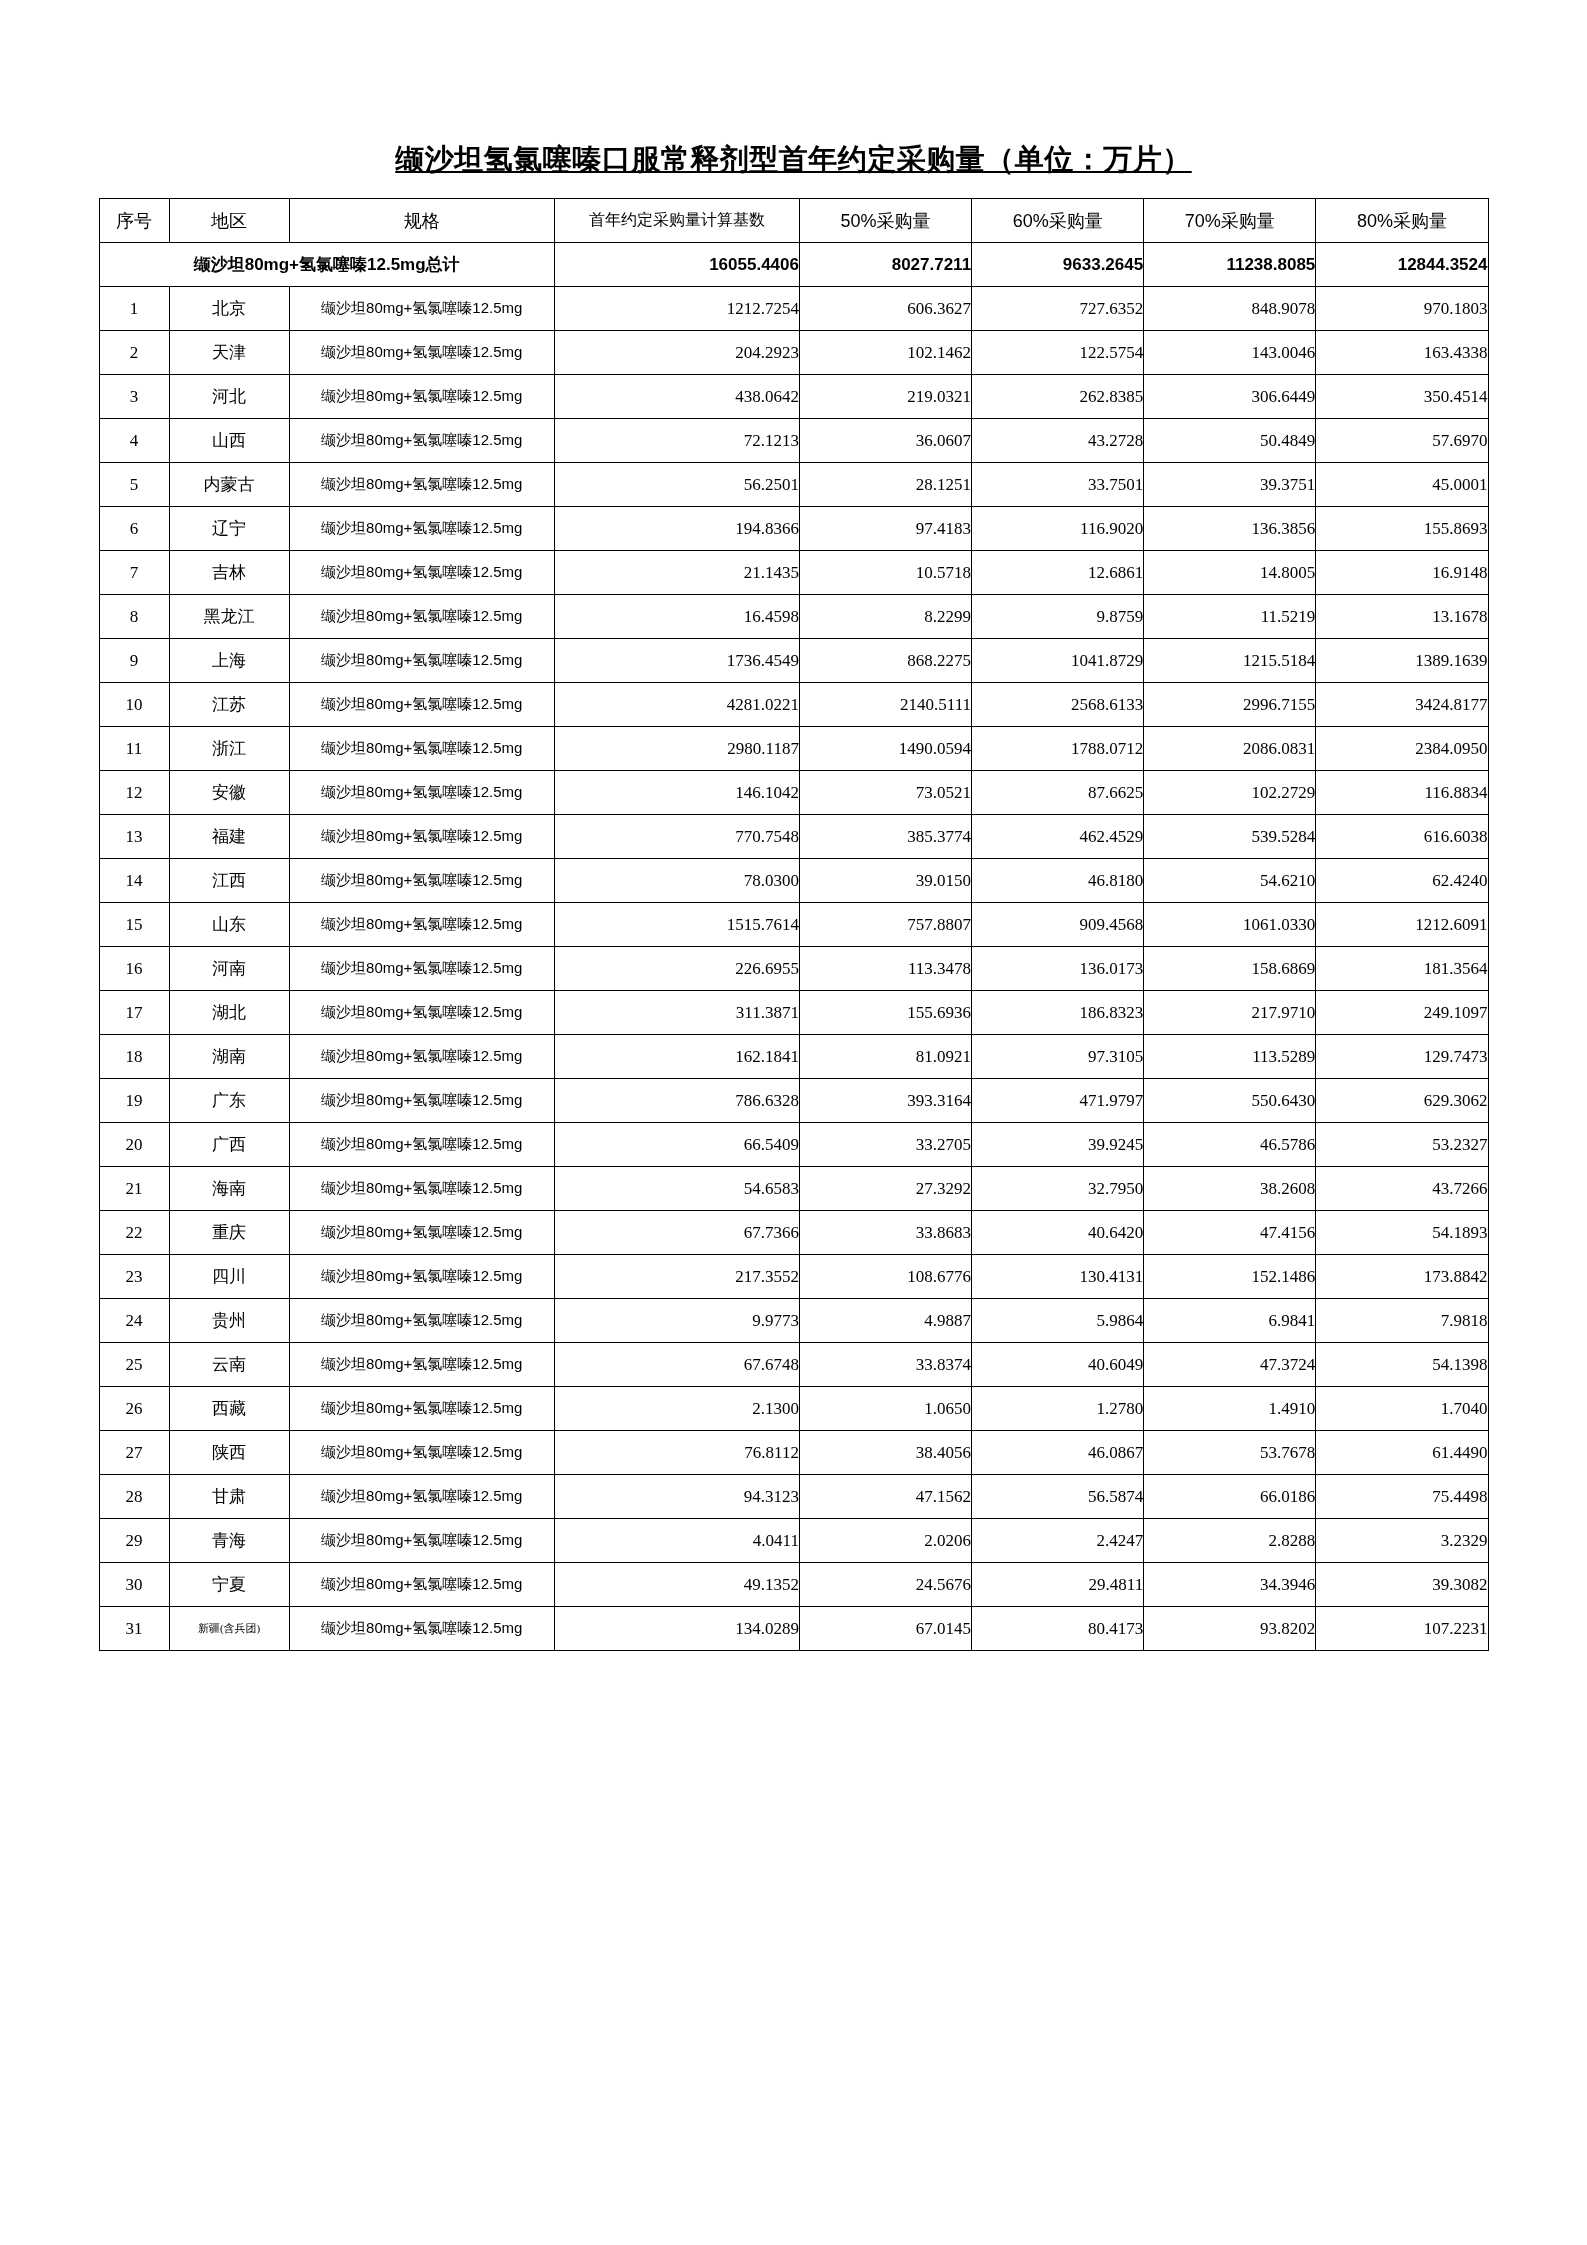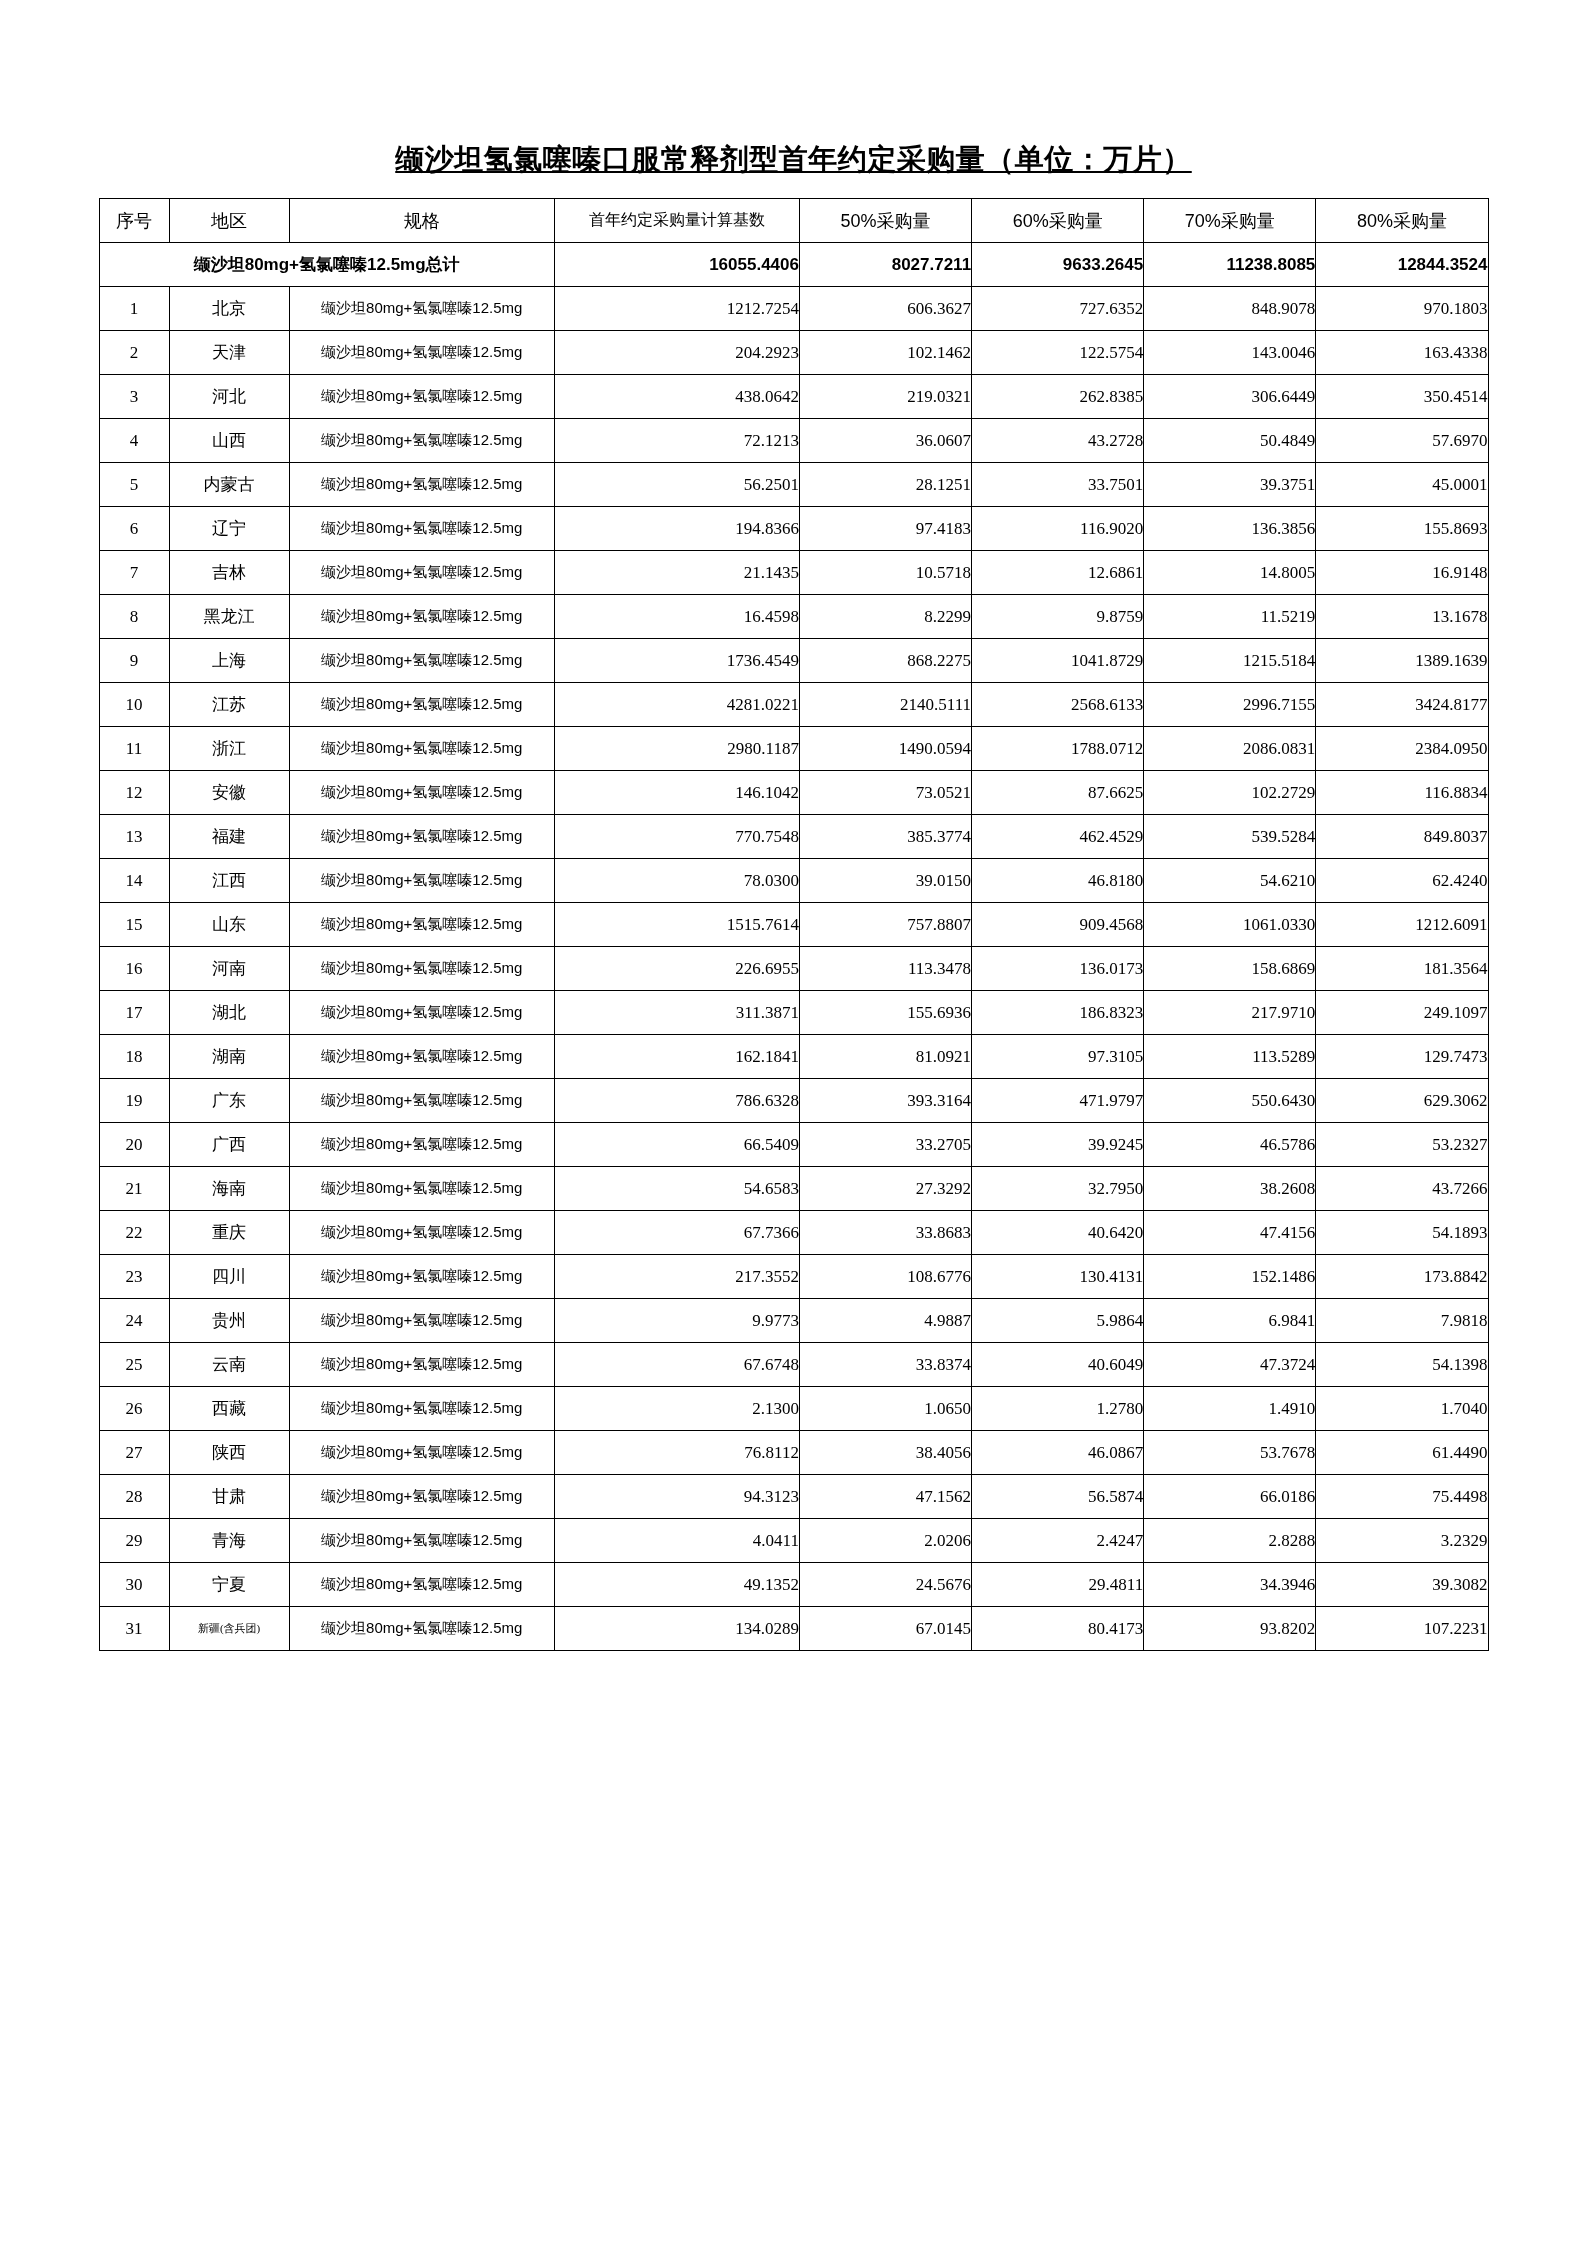--- a/index.html
+++ b/index.html
@@ -265,21 +265,21 @@
           <td class="num">116.8834</td>
         </tr>
         <tr>
           <td class="idx">13</td>
           <td class="region">福建</td>
           <td class="spec">缬沙坦80mg+氢氯噻嗪12.5mg</td>
           <td class="num">770.7548</td>
           <td class="num">385.3774</td>
           <td class="num">462.4529</td>
           <td class="num">539.5284</td>
-          <td class="num">849.8037</td>
+          <td class="num">616.6038</td>
         </tr>
         <tr>
           <td class="idx">14</td>
           <td class="region">江西</td>
           <td class="spec">缬沙坦80mg+氢氯噻嗪12.5mg</td>
           <td class="num">78.0300</td>
           <td class="num">39.0150</td>
           <td class="num">46.8180</td>
           <td class="num">54.6210</td>
           <td class="num">62.4240</td>

